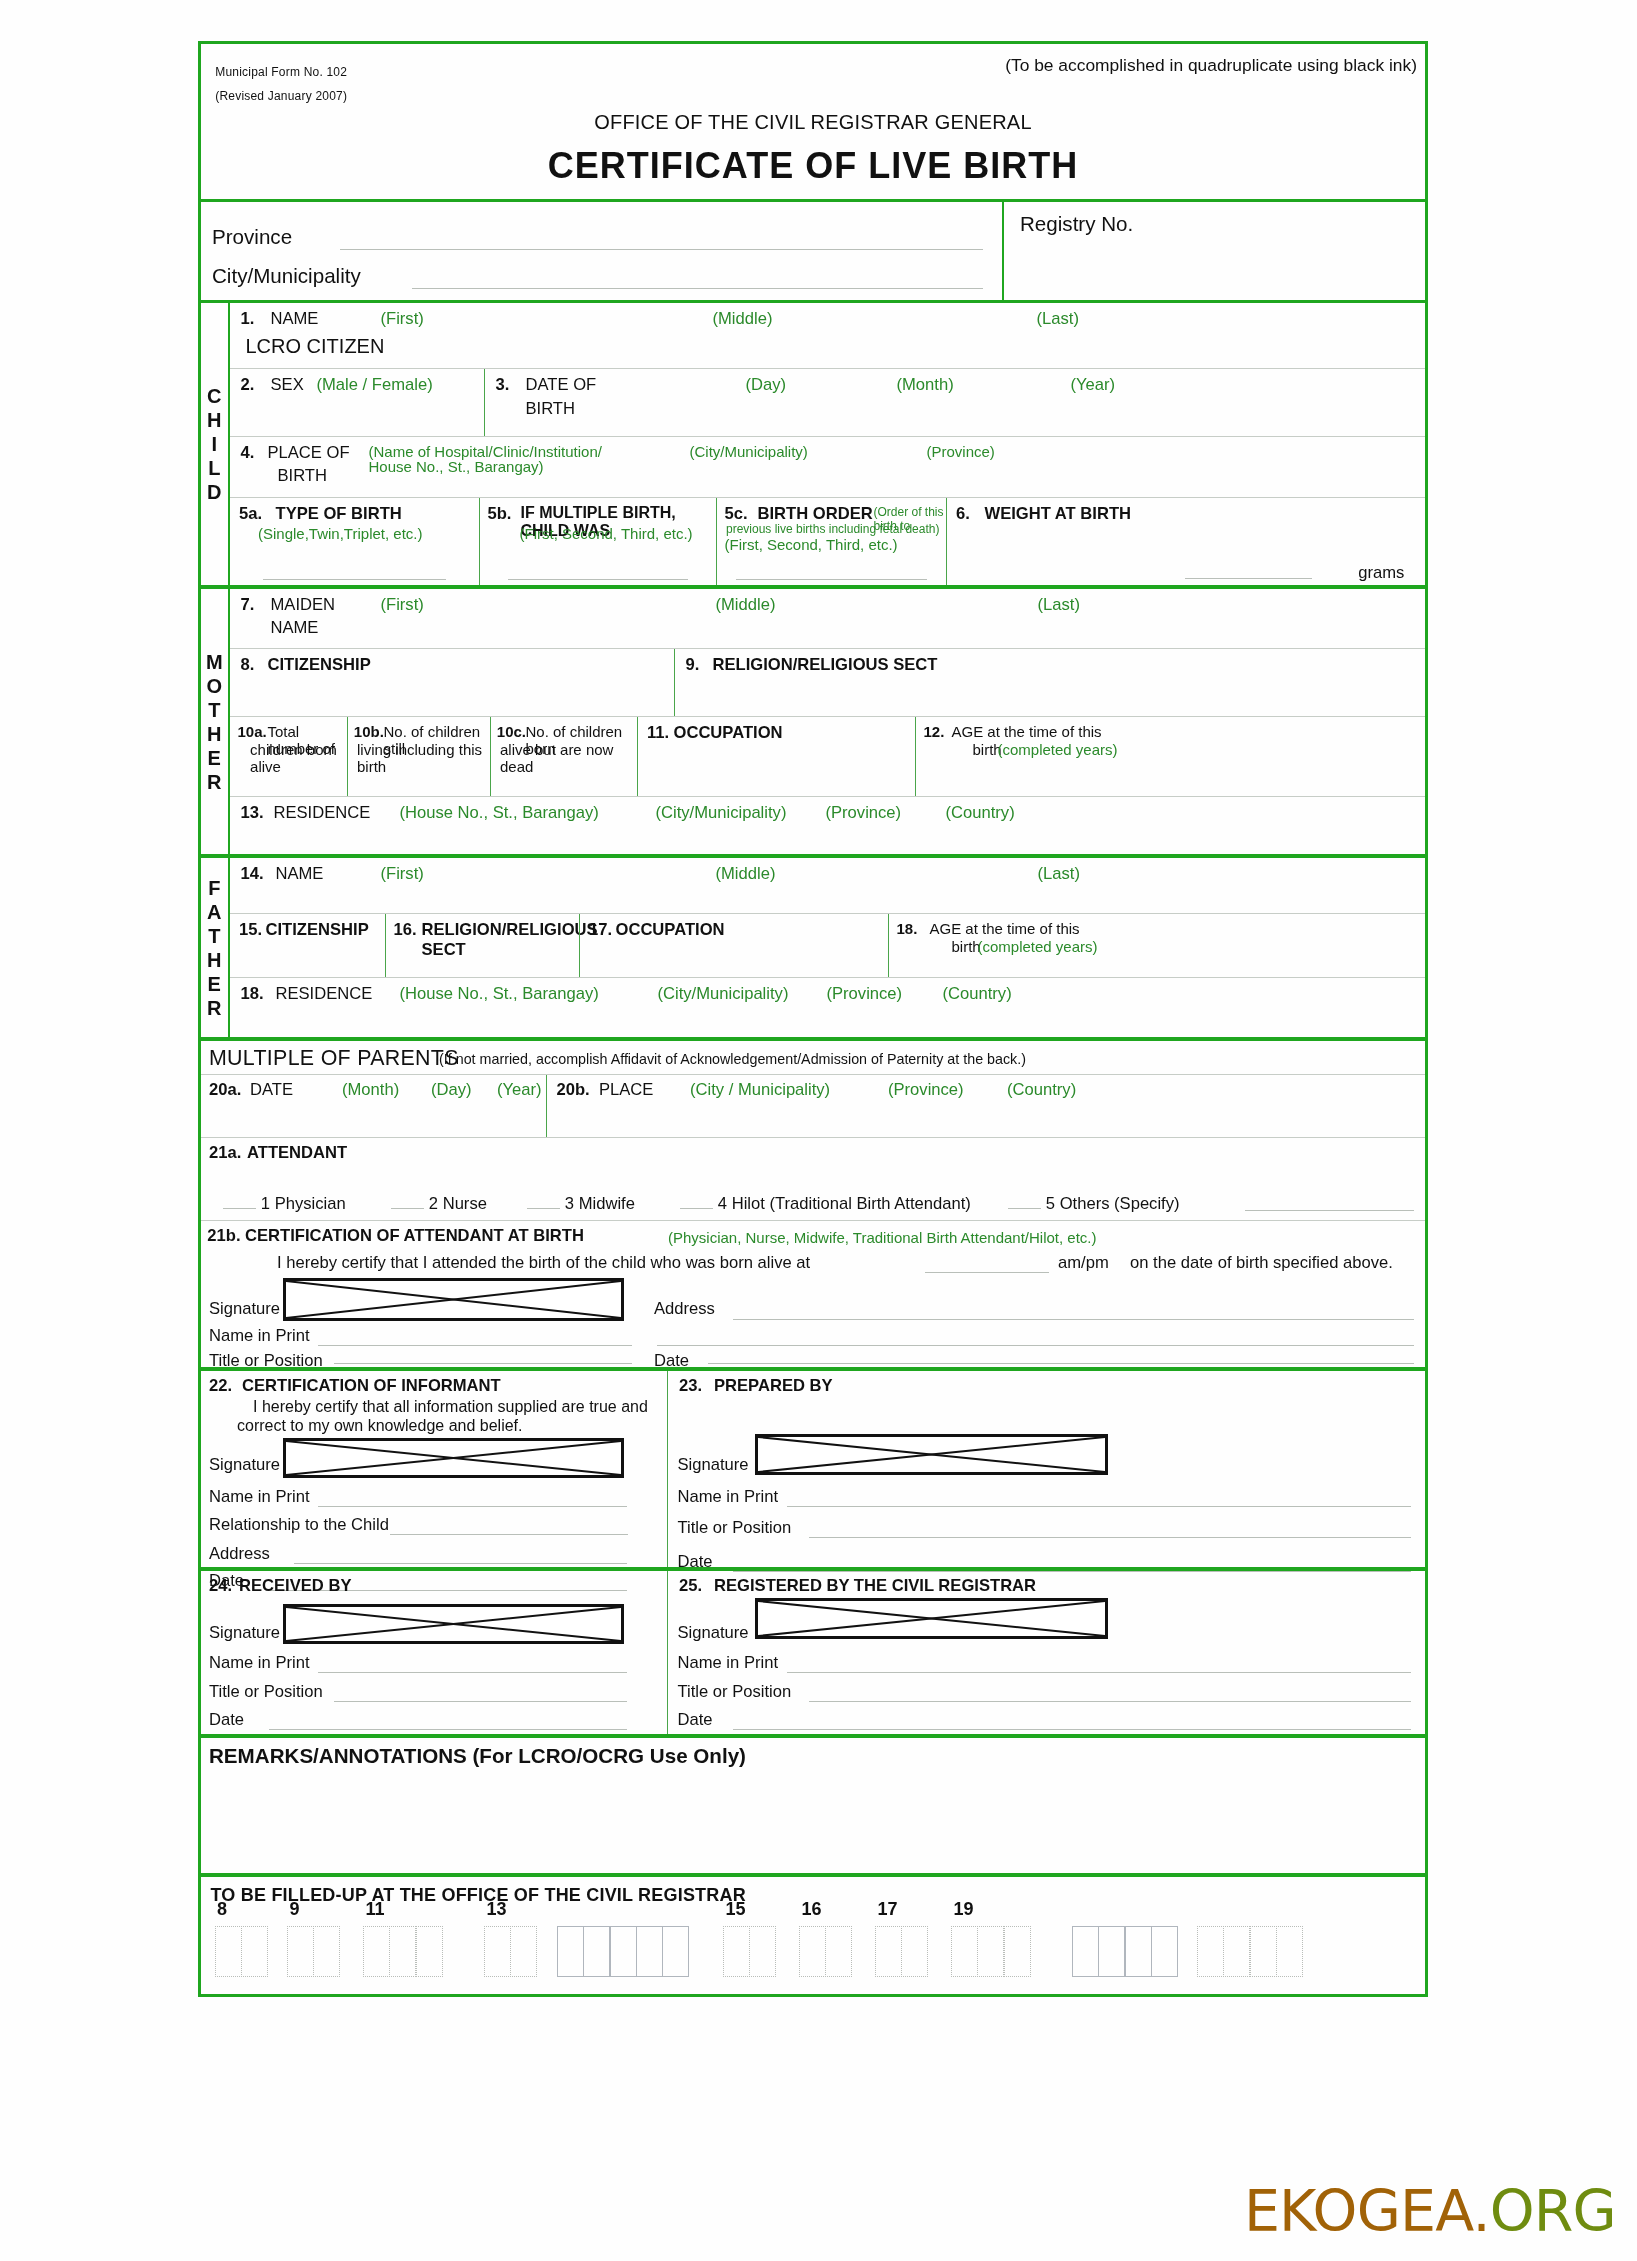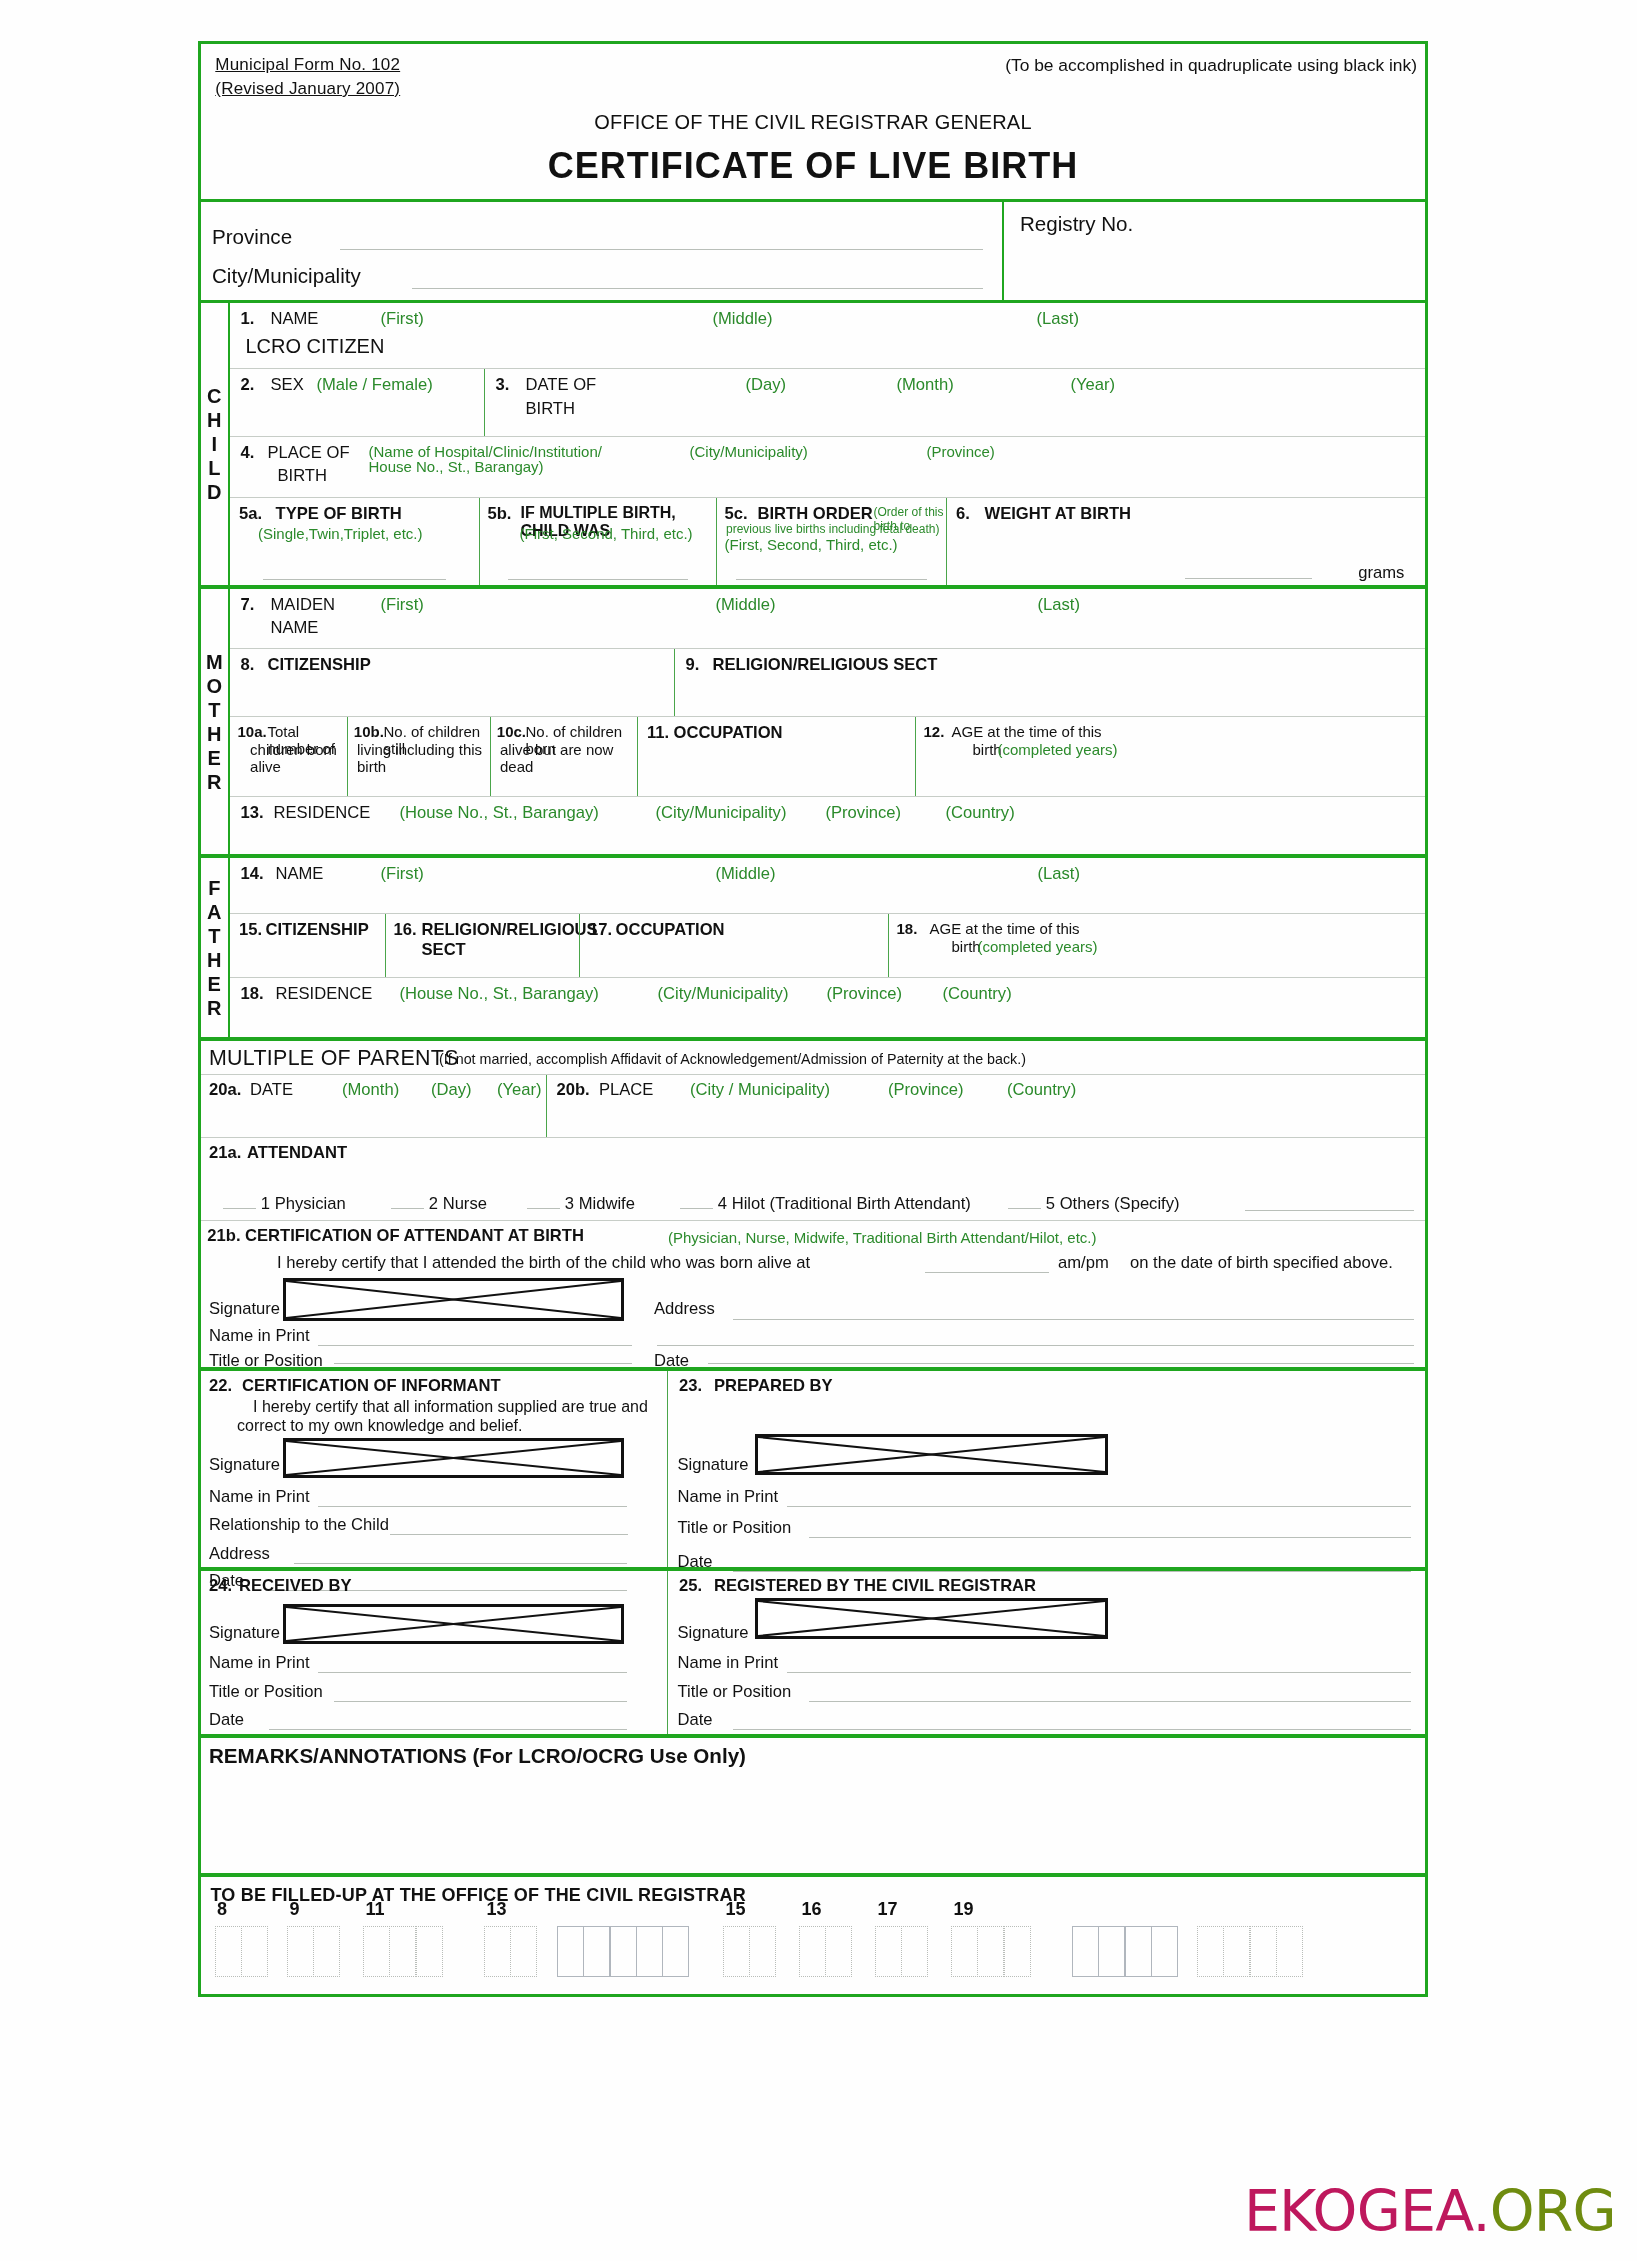--- a/index.html
+++ b/index.html
@@ -26,22 +26,22 @@
     left: 198px; top: 41px;
     width: 1230px;
     border: 3.2px solid #1fa61f;
     box-sizing: border-box;
     background: #fefefe;
   }
   .grn { color: #2b8a2b; }
 
   .hdr-row { position: relative; height: 155px; }
   .formno {
-    position: absolute; left: 14.3px; top: 9px;
-    font-size: 17px; line-height: 24px; letter-spacing: 0.2px; text-decoration: underline;
+    position: absolute; left: 14.3px; top: 16px;
+    font-size: 12px; line-height: 24px; letter-spacing: 0.2px;
   }
   .quad {
     position: absolute; right: 8px; top: 11px;
     font-size: 17.4px;
   }
   .rep {
     position: absolute; left: 0; right: 0; top: 41px;
     text-align: center; font-size: 18px;
   }
   .ocrg {
@@ -126,21 +126,21 @@
   .grp.solid .cells i { border: 0.8px solid #b0b6bd; }
 
   
   #wm {
     position: absolute;
     right: 22px; bottom: 17.4px;
     font-size: 57px; letter-spacing: -0.8px;
     font-family: "DejaVu Sans", sans-serif;
     font-weight: 400;
   }
-  #wm .a { color: #be185d; }
+  #wm .a { color: #a16207; }
   #wm .b { color: #6f8c10; }
 </style>
 </head>
 <body>
 
 <div id="page">
 
   <div id="form">
 
     <div class="hdr-row">

